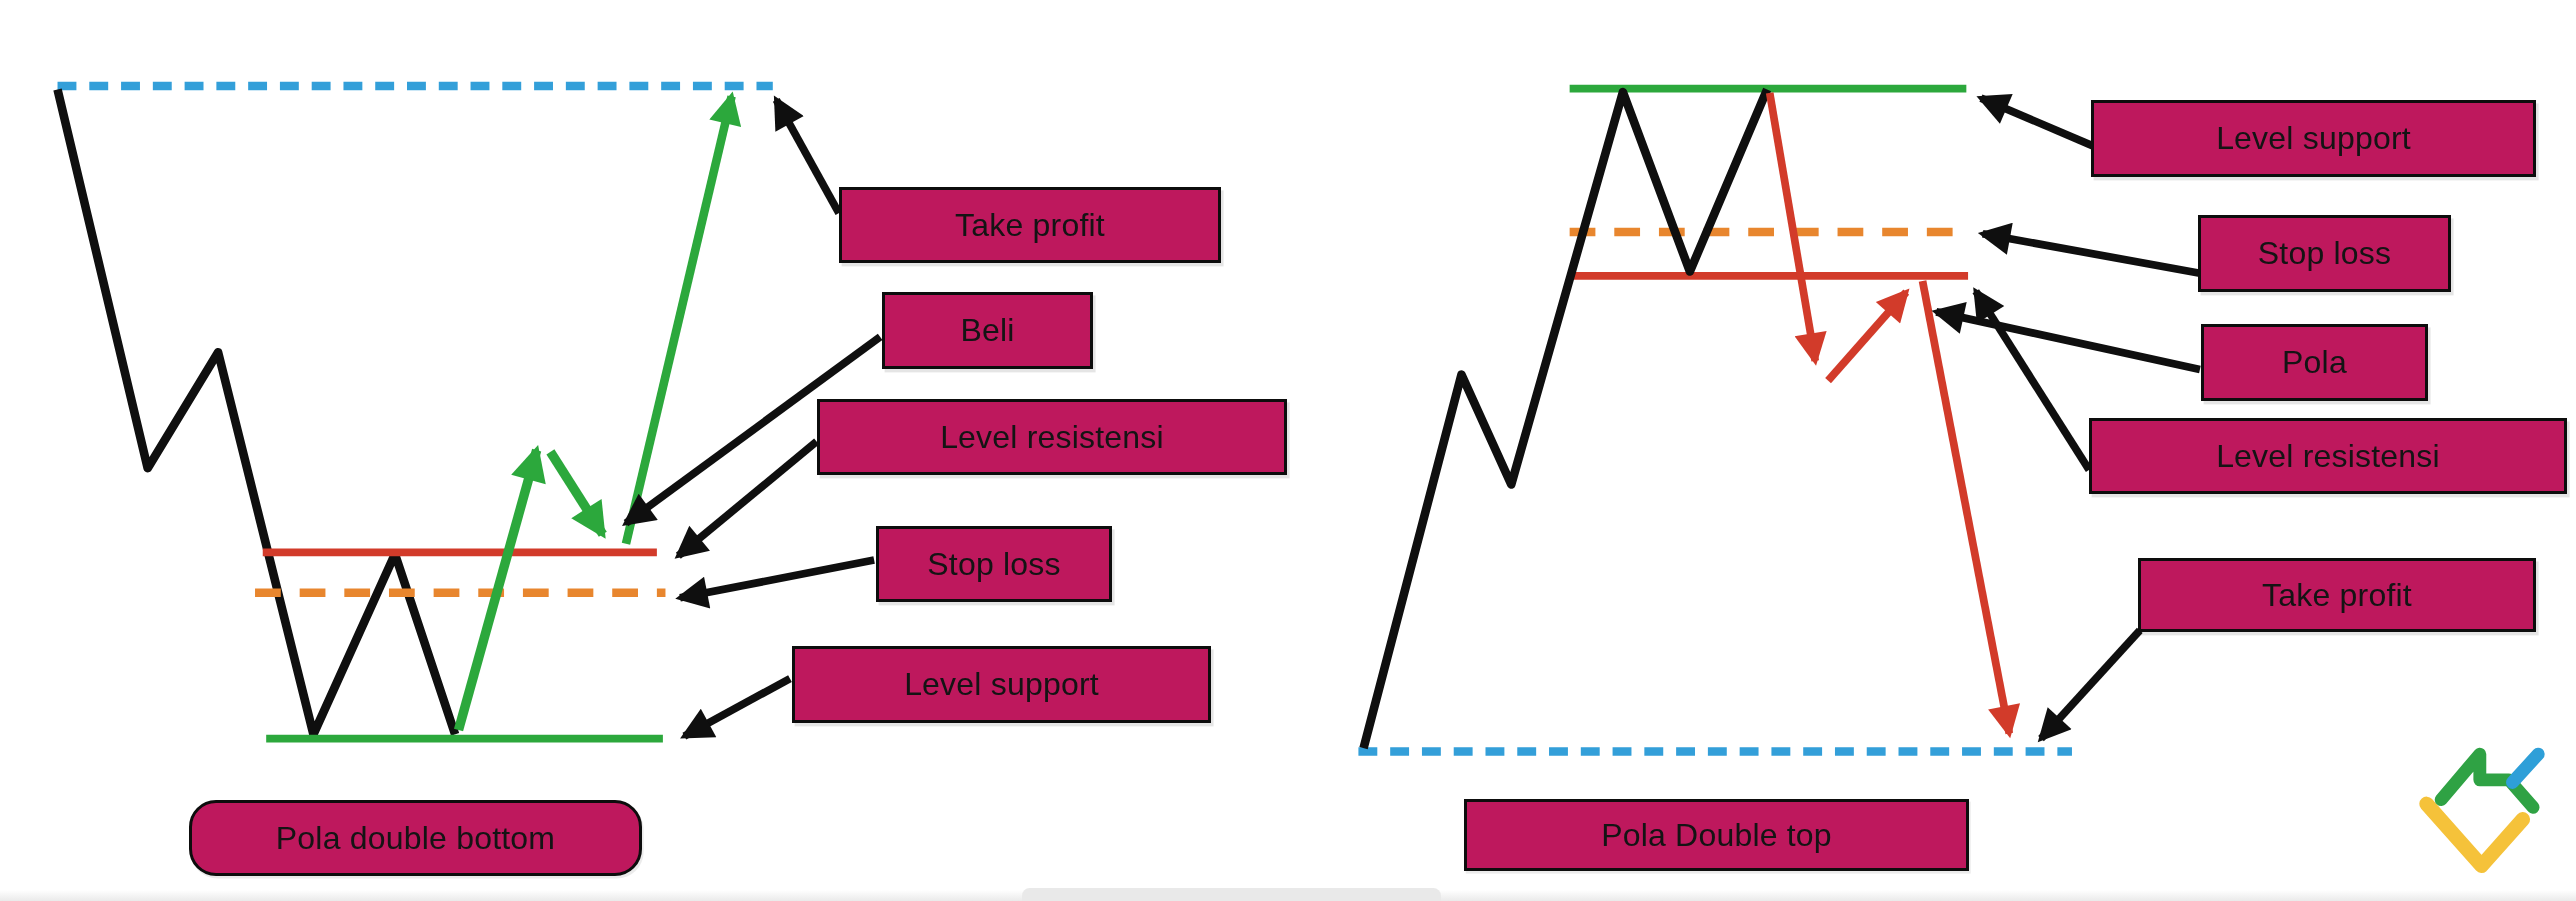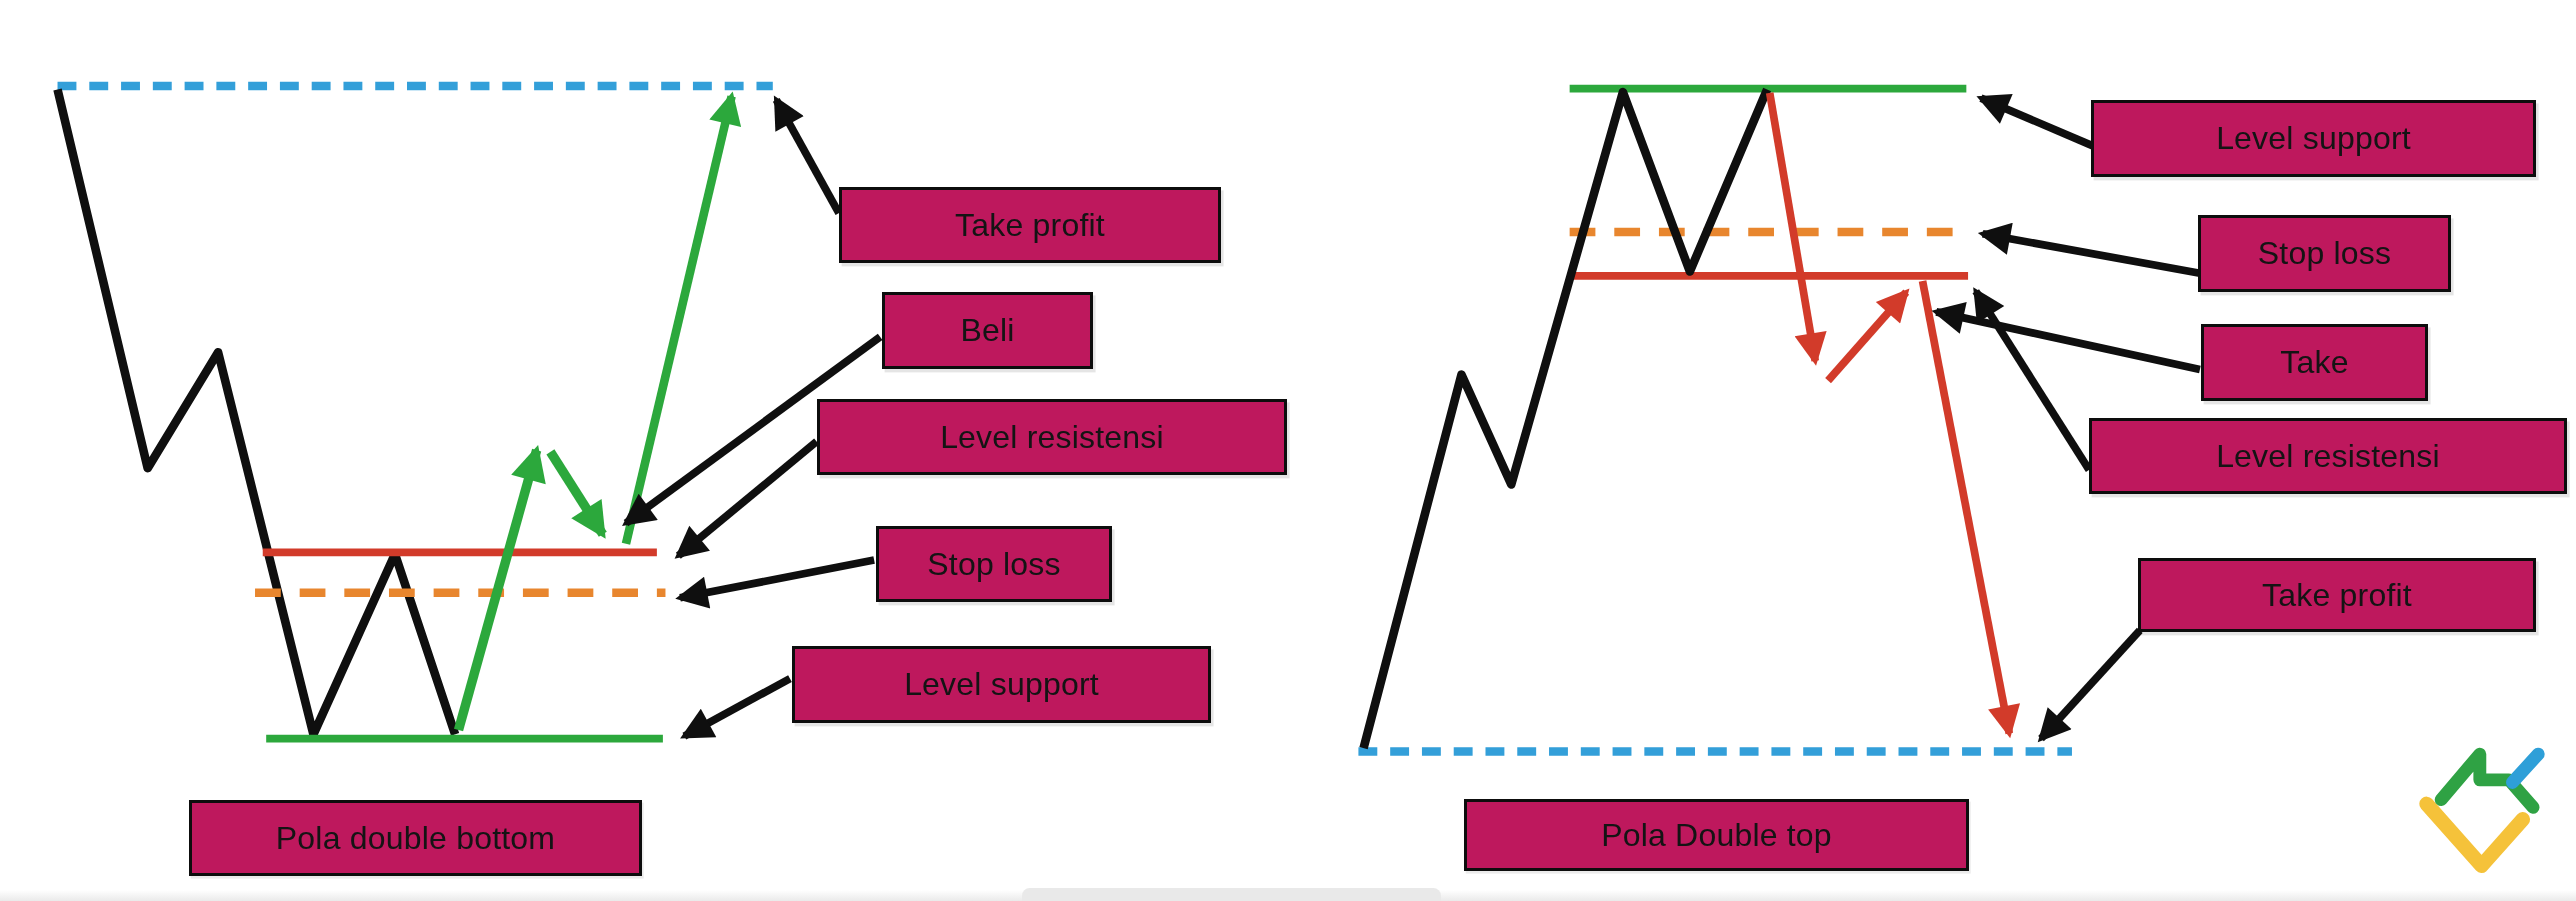--- a/index.html
+++ b/index.html
@@ -91,27 +91,27 @@
 <div class="label-box" style="left:839px;top:187px;width:382px;height:76px;">Take profit</div>
 
 <div class="label-box" style="left:882px;top:292px;width:211px;height:77px;">Beli</div>
 
 <div class="label-box" style="left:817px;top:399px;width:470px;height:76px;">Level resistensi</div>
 
 <div class="label-box" style="left:876px;top:526px;width:236px;height:76px;">Stop loss</div>
 
 <div class="label-box" style="left:792px;top:646px;width:419px;height:77px;">Level support</div>
 
-<div class="label-box title-box" style="left:189px;top:800px;width:453px;height:76px;">Pola double bottom</div>
+<div class="label-box title-box" style="left:189px;top:800px;width:453px;height:76px;border-radius:27px;">Pola double bottom</div>
 
 <div class="label-box" style="left:2091px;top:100px;width:445px;height:77px;">Level support</div>
 
 <div class="label-box" style="left:2198px;top:215px;width:253px;height:77px;">Stop loss</div>
 
-<div class="label-box" style="left:2201px;top:324px;width:227px;height:77px;">Take</div>
+<div class="label-box" style="left:2201px;top:324px;width:227px;height:77px;">Pola</div>
 
 <div class="label-box" style="left:2089px;top:418px;width:478px;height:76px;">Level resistensi</div>
 
 <div class="label-box" style="left:2138px;top:558px;width:398px;height:74px;">Take profit</div>
 
 <div class="label-box title-box" style="left:1464px;top:799px;width:505px;height:72px;">Pola Double top</div>
 
 <div id="bottom-strip"></div>
 <div id="gray-bar"></div>
 

